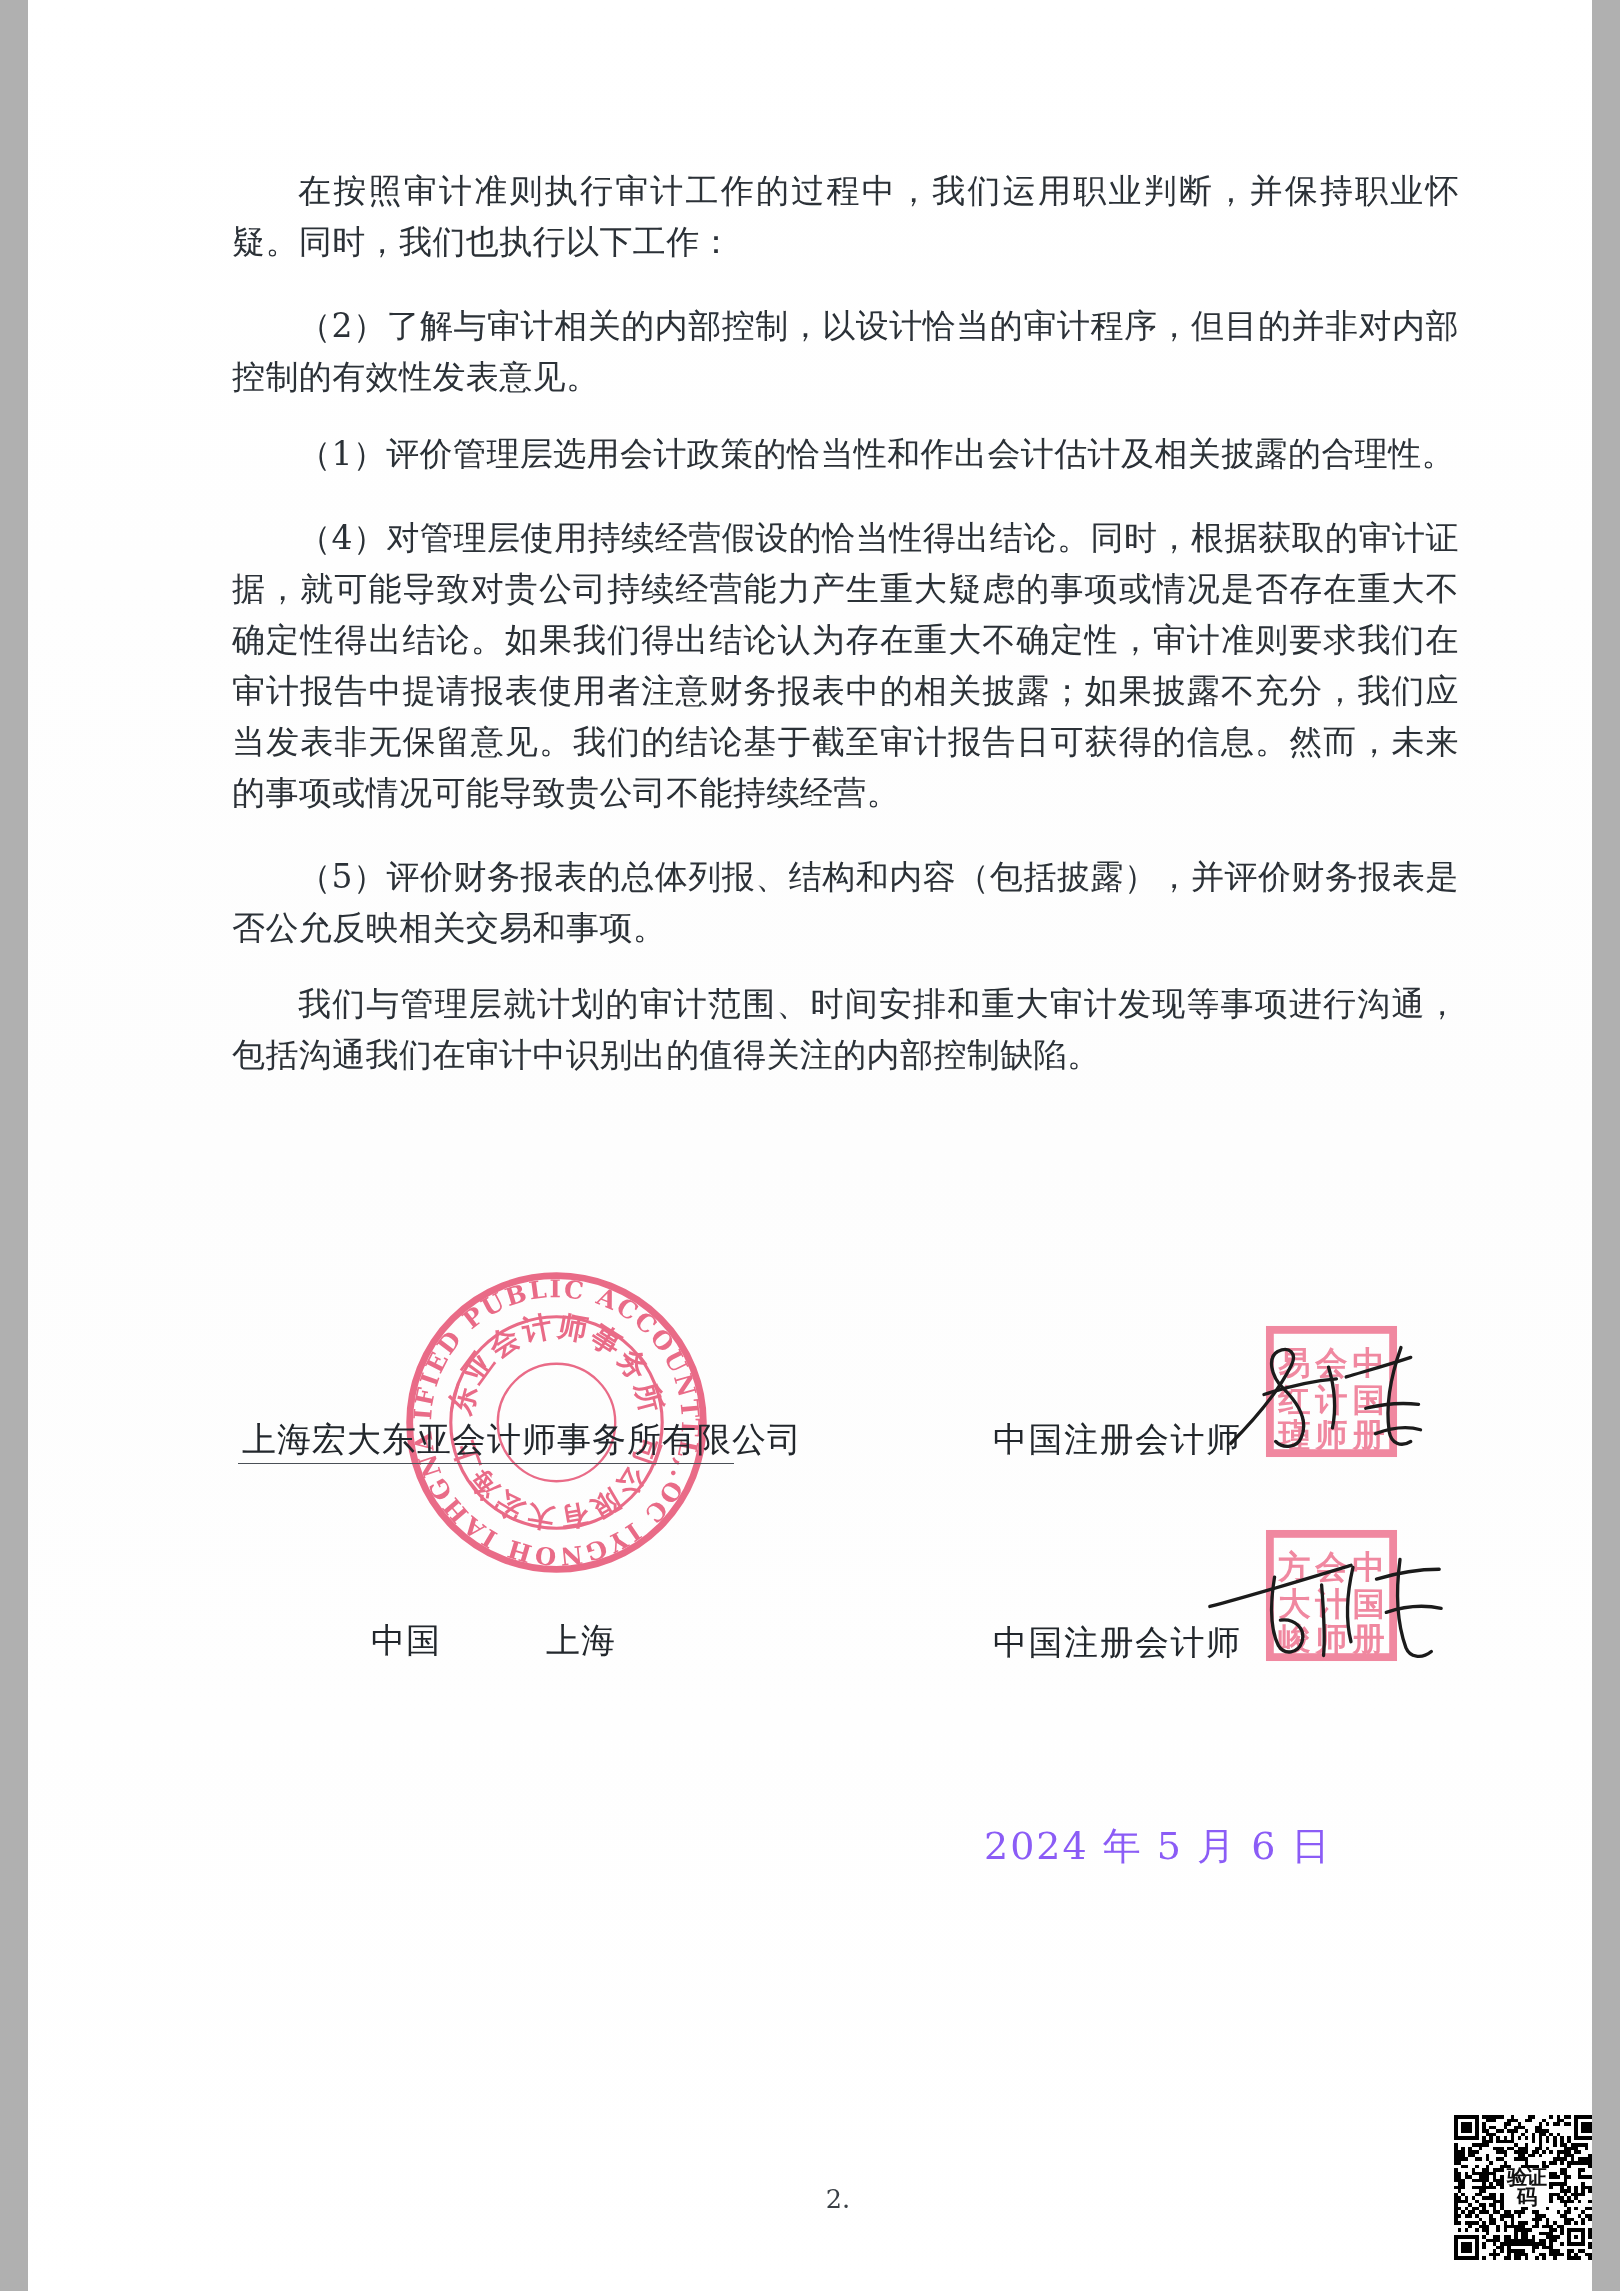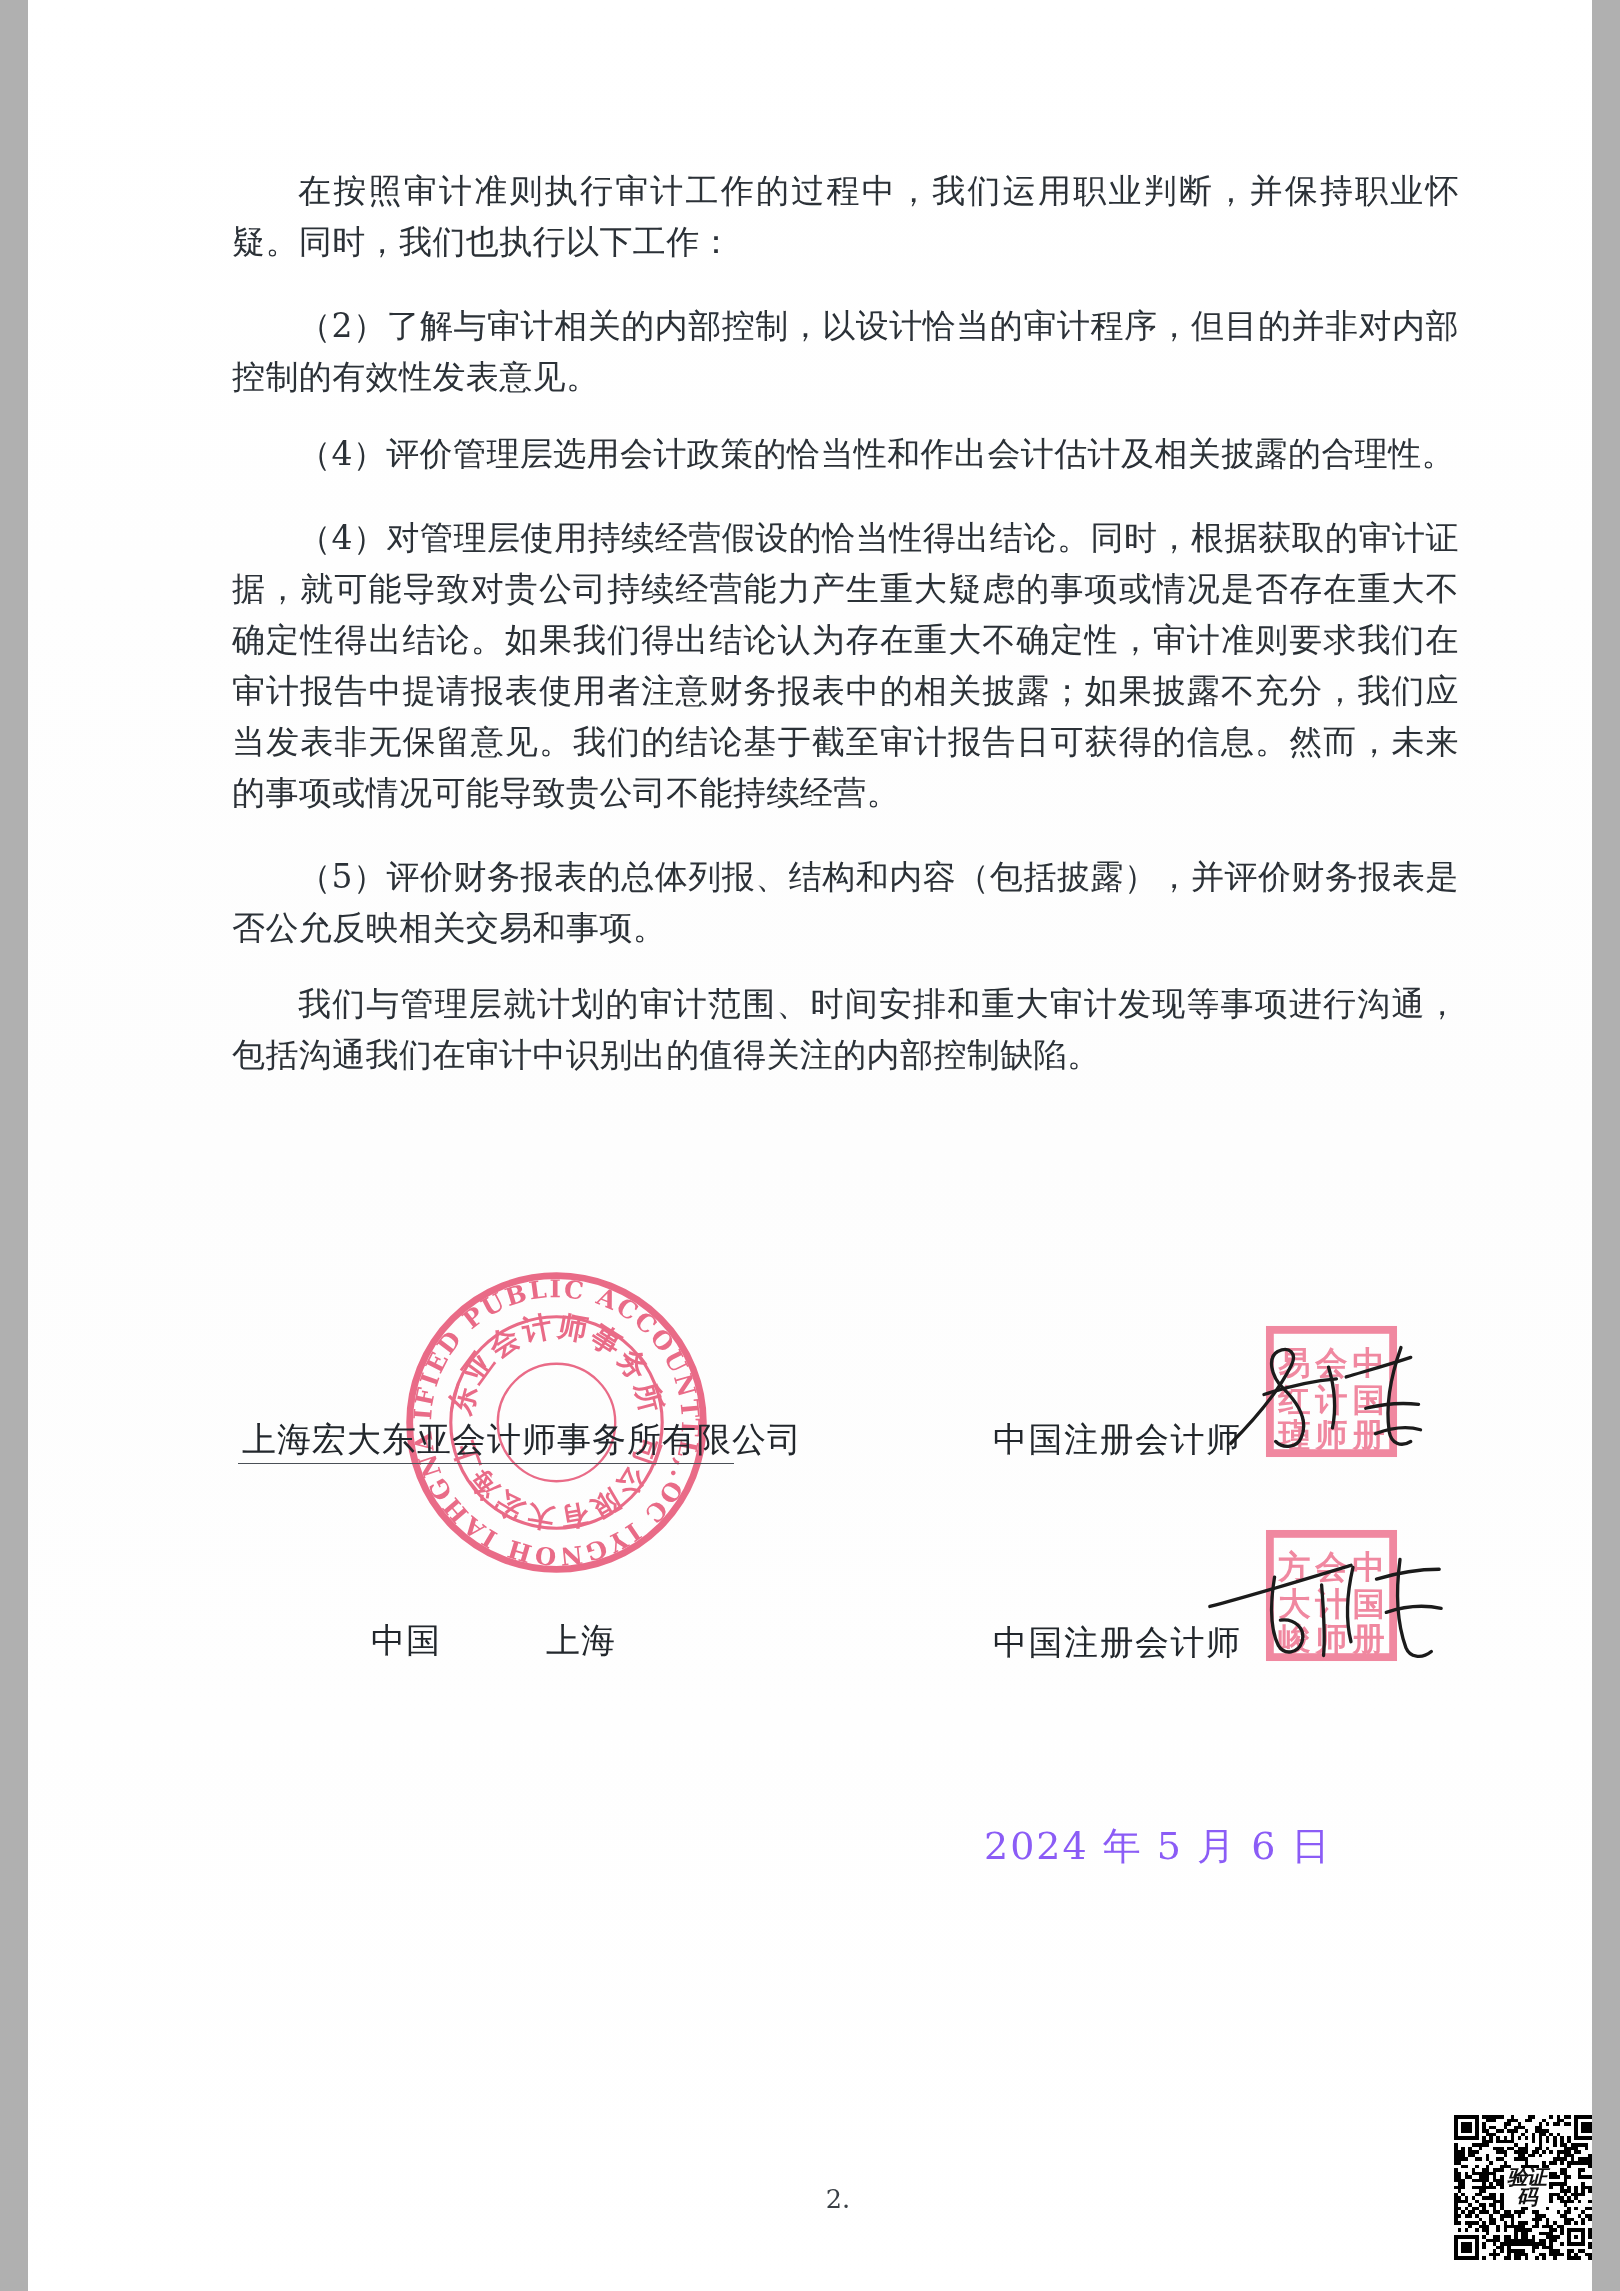--- a/index.html
+++ b/index.html
@@ -144,21 +144,20 @@
   }
 
   
   .qr-wrap {
     position: absolute;
     left: 1426px;
     top: 2115px;
     width: 145px;
     height: 145px;
     background: #bef264;
-    font-style: italic;
   }
   .qr-wrap svg { display: block; width: 100%; height: 100%; }
   .qr-center-text {
     position: absolute;
     left: 0; top: 0;
     width: 145px; height: 145px;
     display: flex;
     align-items: center;
     justify-content: center;
     font-family: "DejaVu Sans", "Liberation Sans", sans-serif;
@@ -172,21 +171,21 @@
 </style>
 </head>
 <body>
 
 <div class="page">
   <div class="paper-tint"></div>
 
   <div class="body-text">
     <p class="para indent gap-lg">在按照审计准则执行审计工作的过程中，我们运用职业判断，并保持职业怀疑。同时，我们也执行以下工作：</p>
     <p class="para indent tight">（2）了解与审计相关的内部控制，以设计恰当的审计程序，但目的并非对内部控制的有效性发表意见。</p>
-    <p class="para indent gap-lg">（4）评价管理层选用会计政策的恰当性和作出会计估计及相关披露的合理性。</p>
+    <p class="para indent gap-lg">（1）评价管理层选用会计政策的恰当性和作出会计估计及相关披露的合理性。</p>
     <p class="para indent gap-lg">（4）对管理层使用持续经营假设的恰当性得出结论。同时，根据获取的审计证据，就可能导致对贵公司持续经营能力产生重大疑虑的事项或情况是否存在重大不确定性得出结论。如果我们得出结论认为存在重大不确定性，审计准则要求我们在审计报告中提请报表使用者注意财务报表中的相关披露；如果披露不充分，我们应当发表非无保留意见。我们的结论基于截至审计报告日可获得的信息。然而，未来的事项或情况可能导致贵公司不能持续经营。</p>
     <p class="para indent tight">（5）评价财务报表的总体列报、结构和内容（包括披露），并评价财务报表是否公允反映相关交易和事项。</p>
     <p class="para indent">我们与管理层就计划的审计范围、时间安排和重大审计发现等事项进行沟通，包括沟通我们在审计中识别出的值得关注的内部控制缺陷。</p>
   </div>
 
   <div class="round-stamp">
     <svg viewBox="0 0 330 330" xmlns="http://www.w3.org/2000/svg">
       <defs>
         <path id="arcOuter" d="M 165,165 m -128,0 a 128,128 0 1,1 256,0" fill="none"></path>
         <path id="arcOuterBottom" d="M 165,165 m 128,0 a 128,128 0 1,1 -256,0" fill="none"></path>

